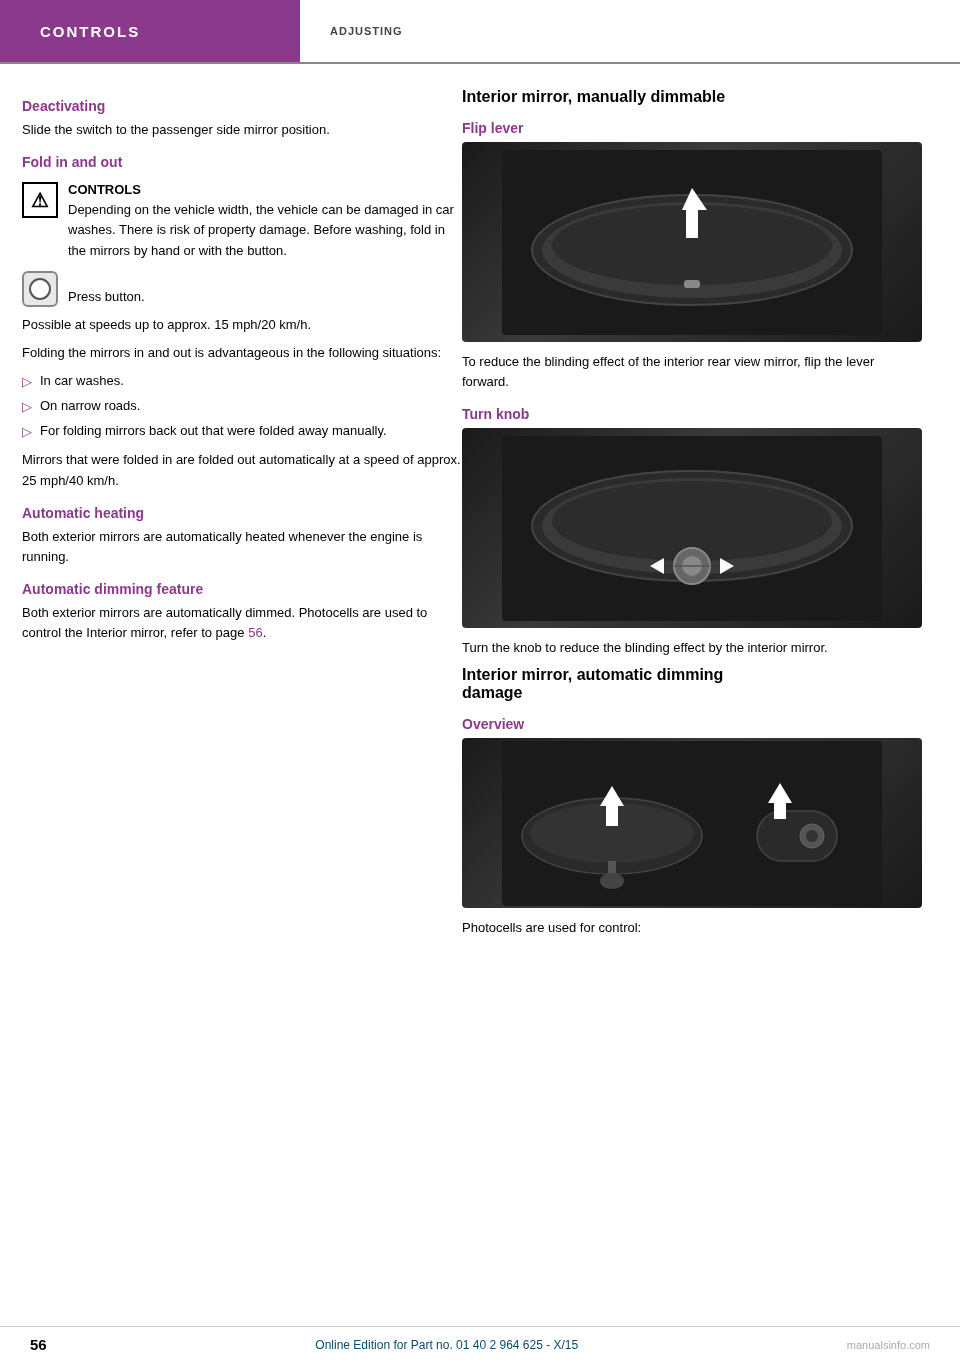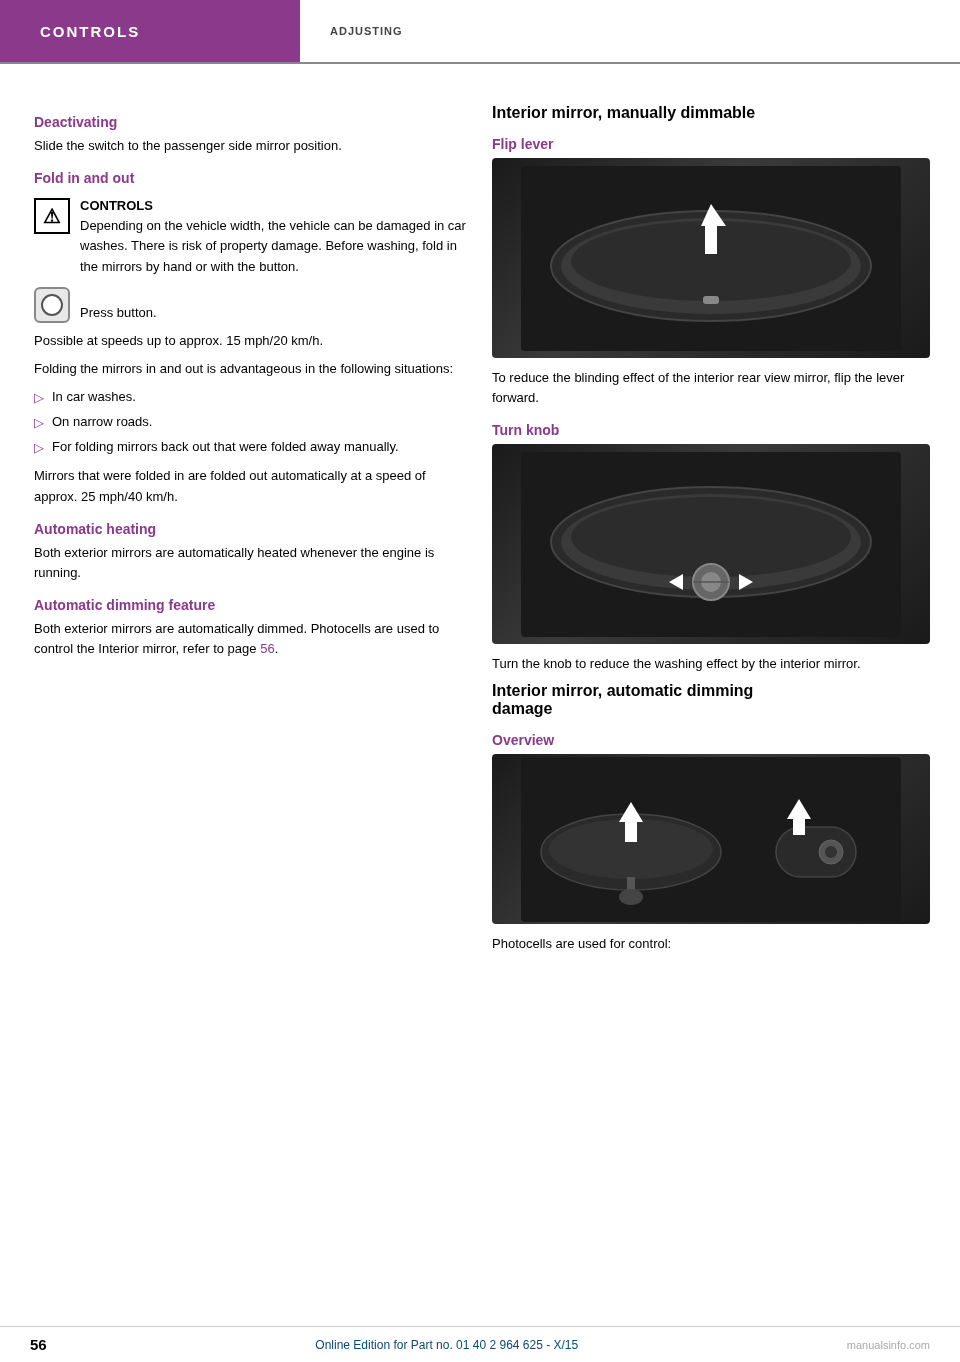--- a/index.html
+++ b/index.html
@@ -38,23 +38,21 @@
       font-weight: bold;
       letter-spacing: 1px;
       display: flex;
       align-items: center;
       padding: 17px 30px;
     }
 
     
     .main-content {
       display: flex;
-      padding: 20px 30px 20px 34px;
-      gap: 20px;
-      margin-top: 16px;
+      padding: 20px 30px 20px 22px;
     }
     .left-col {
       flex: 1;
       max-width: 440px;
     }
     .right-col {
       flex: 1;
       max-width: 460px;
     }
 
@@ -312,21 +310,21 @@
         <circle cx="190" cy="130" r="10" fill="#888"></circle>
 
         <polygon points="148,130 162,122 162,138" fill="white"></polygon>
 
         <polygon points="232,130 218,122 218,138" fill="white"></polygon>
 
         <line x1="172" y1="130" x2="208" y2="130" stroke="#555" stroke-width="1.5"></line>
       </svg>
     </div>
 
-    <div class="body-text">Turn the knob to reduce the washing effect by the interior mirror.</div>
+    <div class="body-text">Turn the knob to reduce the blinding effect by the interior mirror.</div>
 
     <div class="section-heading-large">
       <span>Interior mirror, automatic dimming</span><br>
       <span>damage</span>
     </div>
 
     <div class="section-heading">Overview</div>
 
     <div class="img-placeholder img-placeholder-sm">
       <svg width="380" height="165" viewBox="0 0 380 165">

